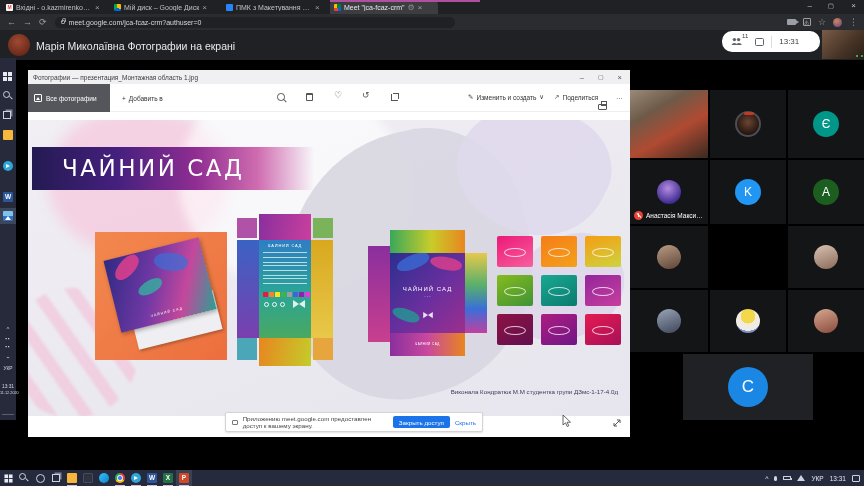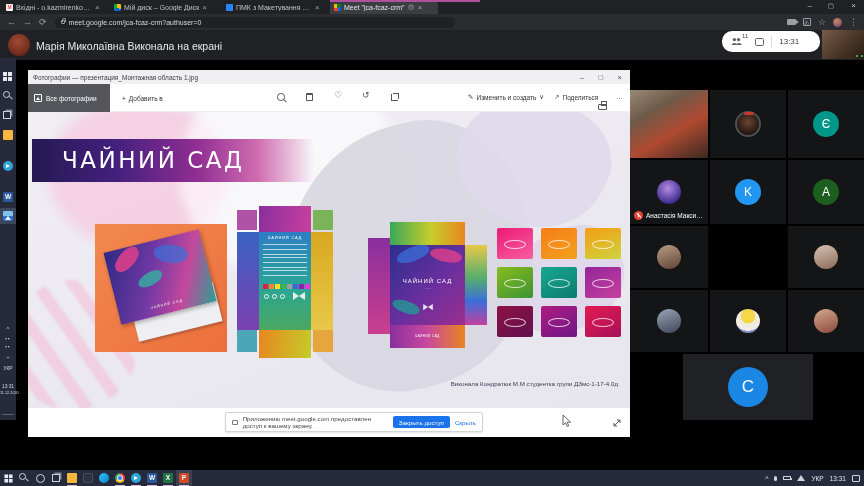--- a/index.html
+++ b/index.html
@@ -71,21 +71,21 @@
   .ticon{position:absolute;top:9px;color:#555;font-size:9px;line-height:10px;}
   .magD{position:relative;width:10px;height:10px;}
   .magD::before{content:"";position:absolute;left:0;top:0;width:5.5px;height:5.5px;border:1px solid #555;border-radius:50%;}
   .magD::after{content:"";position:absolute;left:6.2px;top:6.5px;width:3.5px;height:1px;background:#555;transform:rotate(45deg);}
   .trash{width:7px;height:8px;border:1px solid #555;border-top:2.5px solid #555;border-radius:1px;}
   .cropI{width:7px;height:7px;border-left:1px solid #555;border-bottom:1px solid #555;box-shadow:1.5px -1.5px 0 -0.5px #555;}
   .printI{width:9px;height:6px;border:1px solid #555;border-radius:1px;position:relative;}
   .printI::before{content:"";position:absolute;left:2px;top:-4px;width:4px;height:3px;border:1px solid #555;}
   .rgroup{position:absolute;top:9px;display:flex;align-items:center;gap:3px;font-size:6.5px;color:#333;}
   
-  .artboard{left:0;top:42px;width:602px;height:296px;overflow:hidden;background:linear-gradient(160deg,#f1eff4 0%,#e7e5ed 100%);}
+  .artboard{left:0;top:50px;width:602px;height:296px;overflow:hidden;background:linear-gradient(160deg,#f1eff4 0%,#e7e5ed 100%);}
   .blob{position:absolute;border-radius:50%;}
   .banner{position:absolute;left:4px;top:27px;width:282px;height:43px;background:linear-gradient(90deg,#241a52 0%,#44207e 30%,#8f2d92 58%,#cf6cb0 80%,rgba(243,214,229,0) 100%);}
   .bannertxt{position:absolute;left:30px;top:8px;font-size:23px;letter-spacing:2.5px;color:#fff;font-family:"DejaVu Sans",sans-serif;font-weight:400;}
   .mockup{position:absolute;left:67px;top:112px;width:132px;height:128px;background:linear-gradient(135deg,#f2884e,#ec6f3e);overflow:hidden;}
   .lid{position:absolute;left:38px;top:68px;width:86px;height:40px;background:#efeef2;transform:rotate(-14deg);box-shadow:1px 2px 3px rgba(0,0,0,.25);}
   .teabox{position:absolute;left:16px;top:16px;width:98px;height:74px;transform:rotate(-14deg);
           background:linear-gradient(115deg,#2e2a84 0%,#7038a4 42%,#c4489c 72%,#2aa094 100%);box-shadow:1px 2px 4px rgba(0,0,0,.3);}
   .leafp{position:absolute;border-radius:60% 40% 55% 45%;}
   .boxtxt{position:absolute;left:0;bottom:7px;width:100%;text-align:center;font-size:3.5px;letter-spacing:1px;color:#fff;}
   .d1{position:absolute;left:209px;top:94px;width:96px;height:152px;}
@@ -176,21 +176,21 @@
       <span class="cam"></span>
       <span class="trn">あ</span>
       <span class="navicon" style="margin-left:0;">☆</span>
       <span class="avatarP"></span>
       <span class="navicon" style="margin-left:0;">⋮</span>
     </div>
   </div>
 
   <div class="abs meethdr"></div>
   <div class="abs hdrAv"></div>
-  <div class="abs hdrTitle">Марія Миколаївна Виконала на екрані</div>
+  <div class="abs hdrTitle">Марія Миколаївна Фотографии на екрані</div>
 
   <div class="abs pill">
     <span style="display:flex;align-items:flex-start;">
       <svg width="11" height="9" viewBox="0 0 11 9">
           <circle cx="3.4" cy="2.6" r="1.7" fill="#5f6368"></circle>
           <circle cx="7.6" cy="2.6" r="1.7" fill="#5f6368"></circle>
           <path d="M0.6,8 a2.9,2.6 0 0 1 5.6,0 Z" fill="#5f6368"></path>
           <path d="M5.2,8 a2.9,2.6 0 0 1 5.6,0 Z" fill="#5f6368"></path>
         </svg>
       <span class="pplnum">11</span>

